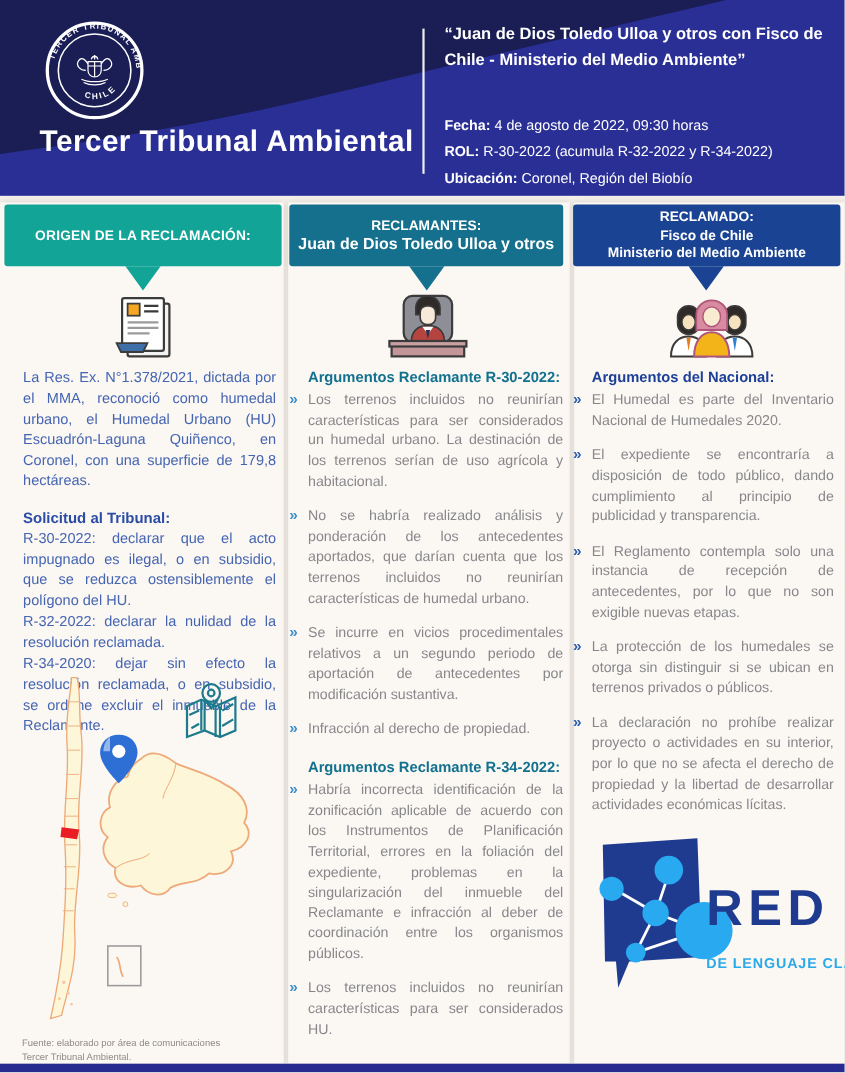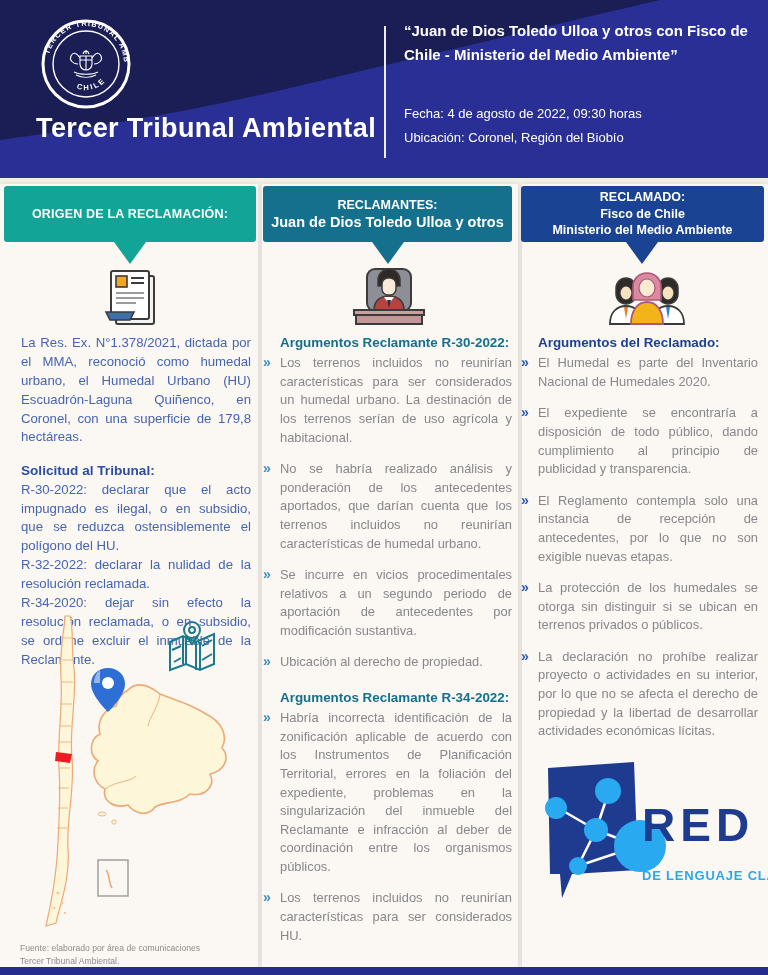--- a/index.html
+++ b/index.html
@@ -10,21 +10,21 @@
     font-family:"Liberation Sans", sans-serif;
   }
   
   .header { position:absolute; left:0; top:0; width:768px; height:178px; background:#2a2f96; }
   .header-wave { position:absolute; left:0; top:0; width:768px; height:178px; }
   .brand-title { position:absolute; left:36px; top:113px; font-size:27px; font-weight:800; color:#ffffff; letter-spacing:.4px; }
   .seal { position:absolute; left:40px; top:18px; width:92px; height:92px; }
   .header-divider { position:absolute; left:384px; top:26px; width:2px; height:132px; background:#ffffff; opacity:.92; }
   .case-title { position:absolute; left:404px; top:19px; width:352px; color:#ffffff; font-weight:800; font-size:15px; line-height:1.6; }
   .case-details { position:absolute; left:404px; top:102px; width:360px; color:#ffffff; font-size:13px; line-height:1.85; }
-  .case-details .lbl { font-weight:400; }
+  .case-details .lbl { font-weight:700; }
   
   .panel { position:absolute; top:184px; height:783px; background:#fbf7f3; box-shadow:0 0 6px rgba(60,40,20,.14); }
   #panel1 { left:0;   width:258px; }
   #panel2 { left:262px; width:256px; }
   #panel3 { left:522px; width:246px; }
   
   .colhead { position:absolute; top:186px; height:56px; display:flex; flex-direction:column; align-items:center; justify-content:center; text-align:center; color:#fff; border-radius:3px; z-index:3; }
   #ch1 { left:4px;  width:252px; background:#12a496;text-align:right; }
   #ch2 { left:263px; width:249px; background:#15708e; }
   #ch3 { left:521px; width:243px; background:#1a4394; }
@@ -107,20 +107,24 @@
     <div class="header-divider"></div>
 
     <div class="case-title">“Juan de Dios Toledo Ulloa y otros con Fisco de Chile - Ministerio del Medio Ambiente”</div>
 
     <div class="case-details">
       <div>
         <span class="lbl">Fecha:</span>
         <span>4 de agosto de 2022, 09:30 horas</span>
       </div>
       <div>
+        <span class="lbl">ROL:</span>
+        <span>R-30-2022 (acumula R-32-2022 y R-34-2022)</span>
+      </div>
+      <div>
         <span class="lbl">Ubicación:</span>
         <span>Coronel, Región del Biobío</span>
       </div>
     </div>
   </div>
 
   <div class="panel" id="panel1"></div>
   <div class="panel" id="panel2"></div>
   <div class="panel" id="panel3"></div>
 
@@ -237,21 +241,21 @@
     <div class="bullet">
       <span class="chev chev-teal">»</span>
       <span>No se habría realizado análisis y ponderación de los antecedentes aportados, que darían cuenta que los terrenos incluidos no reunirían características de humedal urbano.</span>
     </div>
     <div class="bullet">
       <span class="chev chev-teal">»</span>
       <span>Se incurre en vicios procedimentales relativos a un segundo periodo de aportación de antecedentes por modificación sustantiva.</span>
     </div>
     <div class="bullet">
       <span class="chev chev-teal">»</span>
-      <span>Ubicación al derecho de propiedad.</span>
+      <span>Infracción al derecho de propiedad.</span>
     </div>
 
     <div class="sec-h h-teal mt">Argumentos Reclamante  R-34-2022:</div>
     <div class="bullet">
       <span class="chev chev-teal">»</span>
       <span>Habría incorrecta identificación de la zonificación aplicable de acuerdo con los Instrumentos de Planificación Territorial, errores en la foliación del expediente, problemas en la singularización del inmueble del Reclamante e infracción al deber de coordinación entre los organismos públicos.</span>
     </div>
     <div class="bullet">
       <span class="chev chev-teal">»</span>
       <span>Los terrenos incluidos no reunirían características para ser considerados HU.</span>
@@ -270,21 +274,21 @@
     <ellipse cx="64" cy="25" rx="6" ry="7" fill="#f7e2c0" stroke="#3b3b3b" stroke-width="1.2"></ellipse>
     <path d="M48,56 C48,44 55,38 64,38 C73,38 80,44 80,56 Z" fill="#ffffff" stroke="#3b3b3b" stroke-width="1.8"></path>
     <path d="M62,39 h4 l-2,12 Z" fill="#2f7fd6"></path>
 
     <path d="M29,18 a14,13 0 0 1 28,0 v14 h-28 Z" fill="#d88ba0" stroke="#b0567a" stroke-width="1.6"></path>
     <ellipse cx="43" cy="20" rx="8" ry="9" fill="#f9ead2" stroke="#b0567a" stroke-width="1.2"></ellipse>
     <path d="M27,56 C27,42 34,34 43,34 C52,34 59,42 59,56 Z" fill="#f2b418" stroke="#b0567a" stroke-width="1.8"></path>
   </svg>
 
   <div class="args" id="args3">
-    <div class="sec-h h-navy">Argumentos del Reclamado:</div>
+    <div class="sec-h h-navy">Argumentos del Nacional:</div>
     <div class="bullet">
       <span class="chev chev-navy">»</span>
       <span>El Humedal es parte del Inventario Nacional de Humedales 2020.</span>
     </div>
     <div class="bullet">
       <span class="chev chev-navy">»</span>
       <span>El expediente se encontraría a disposición de todo público, dando cumplimiento al principio de publicidad y transparencia.</span>
     </div>
     <div class="bullet">
       <span class="chev chev-navy">»</span>

